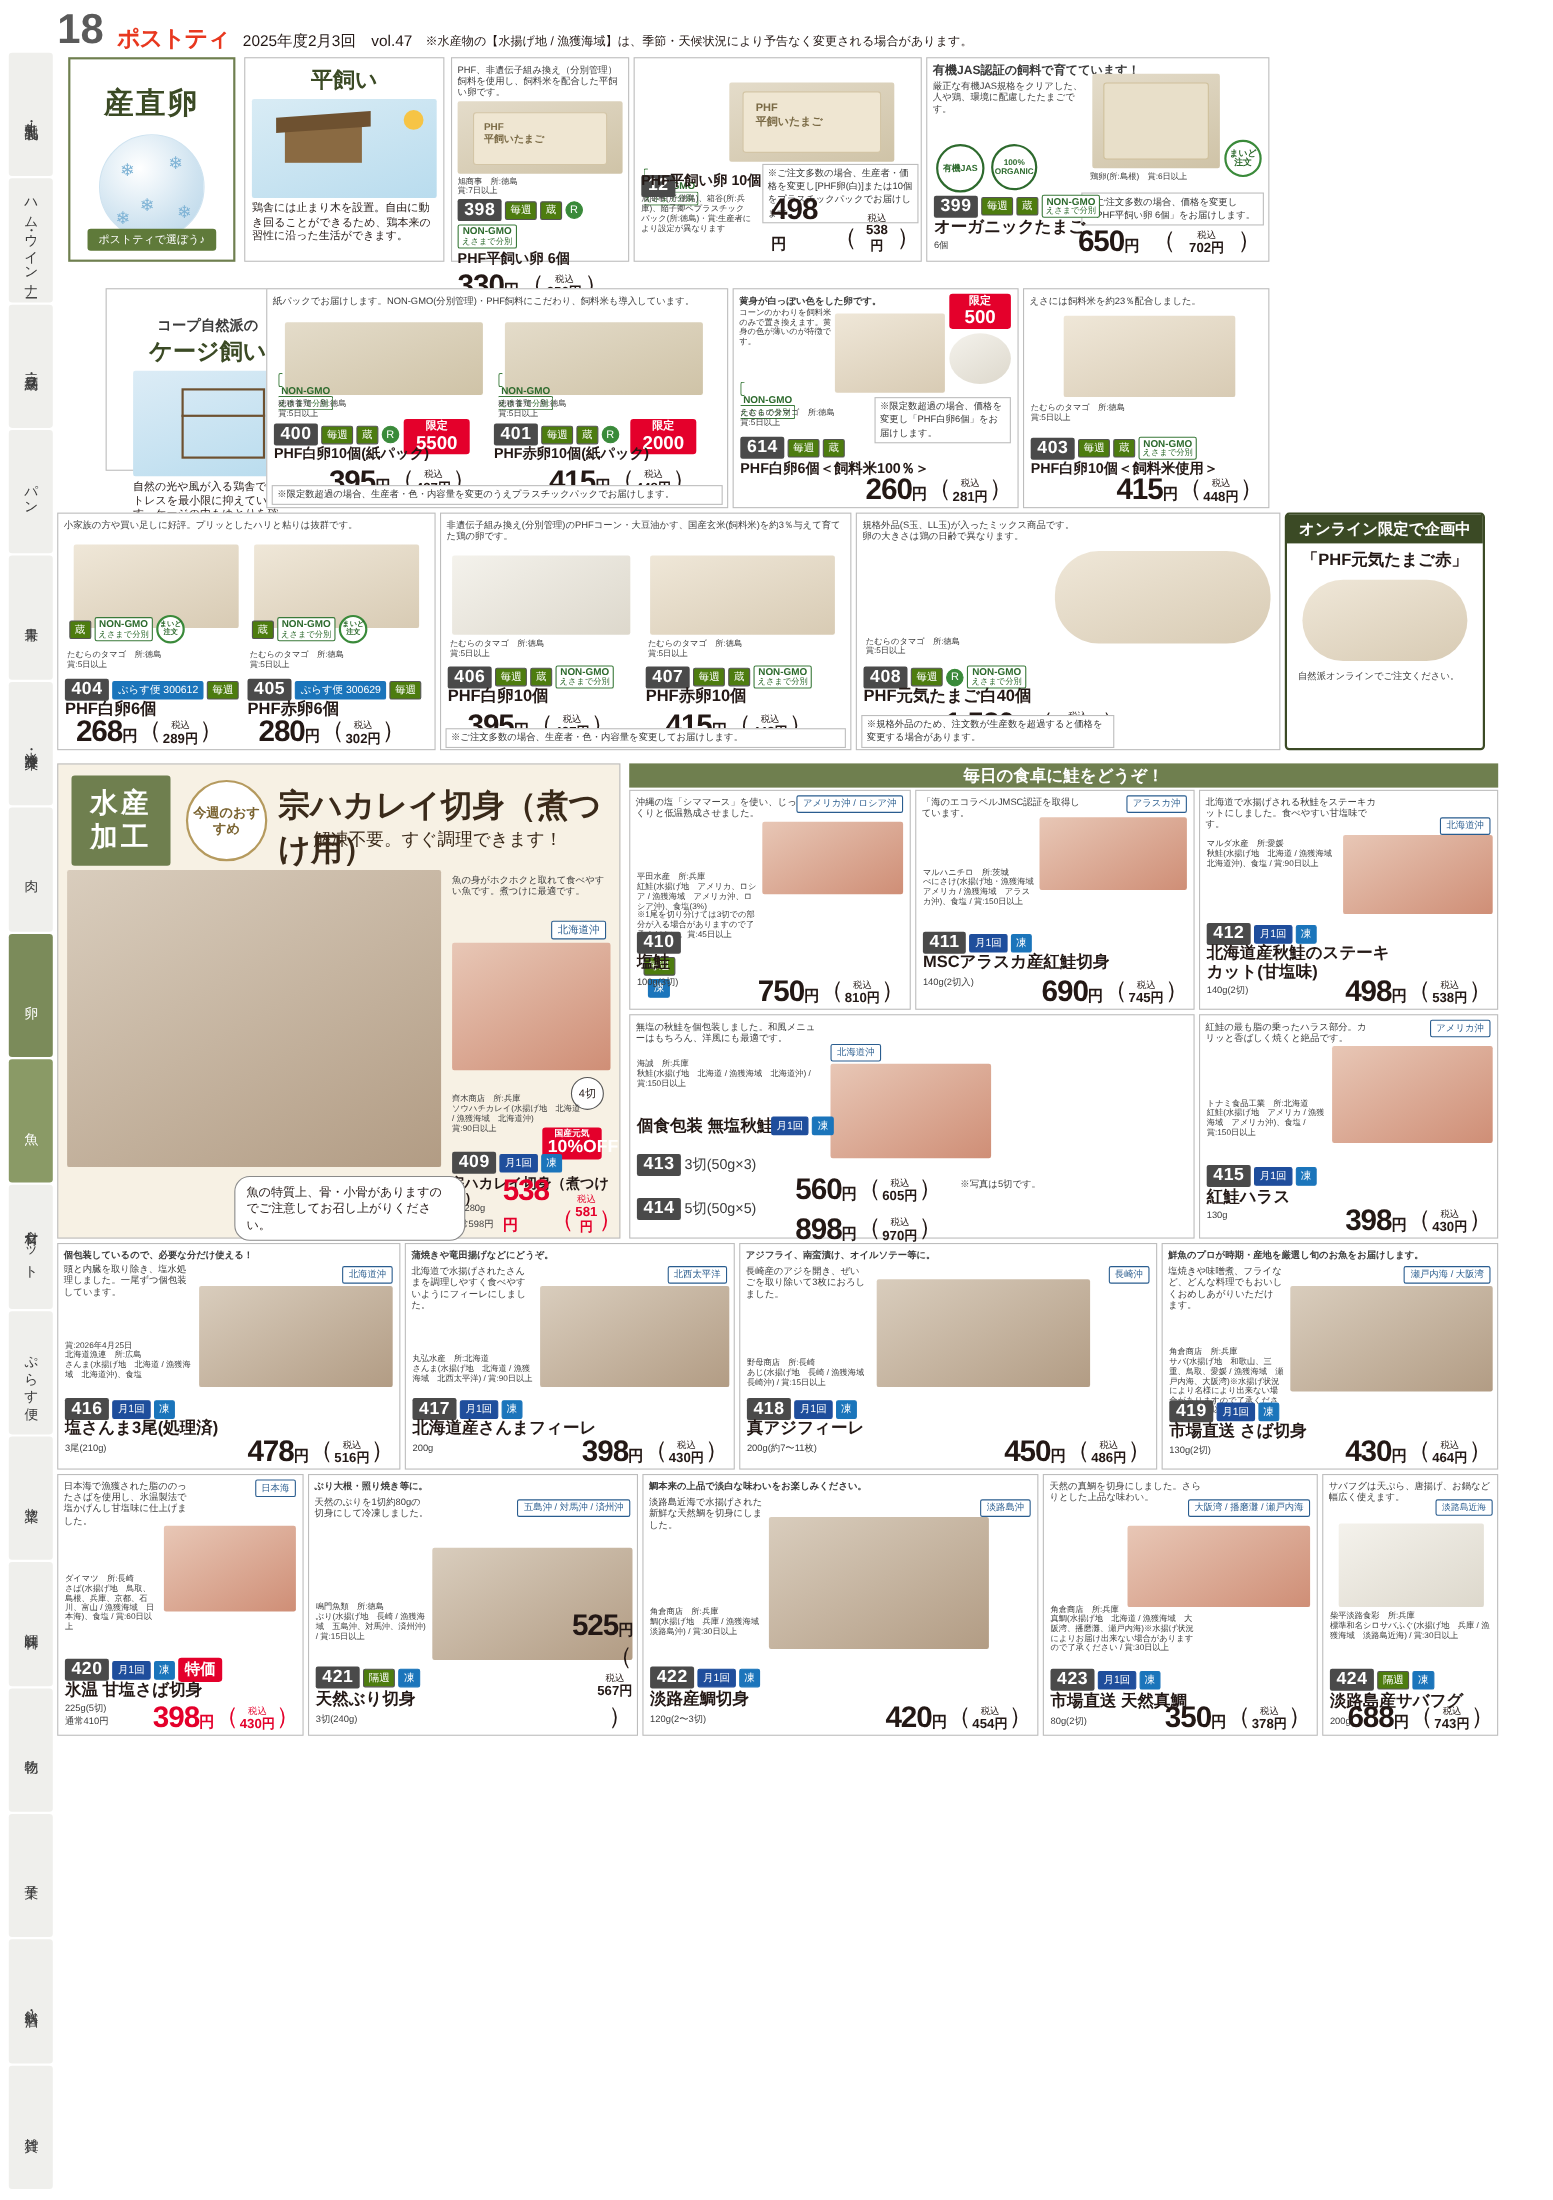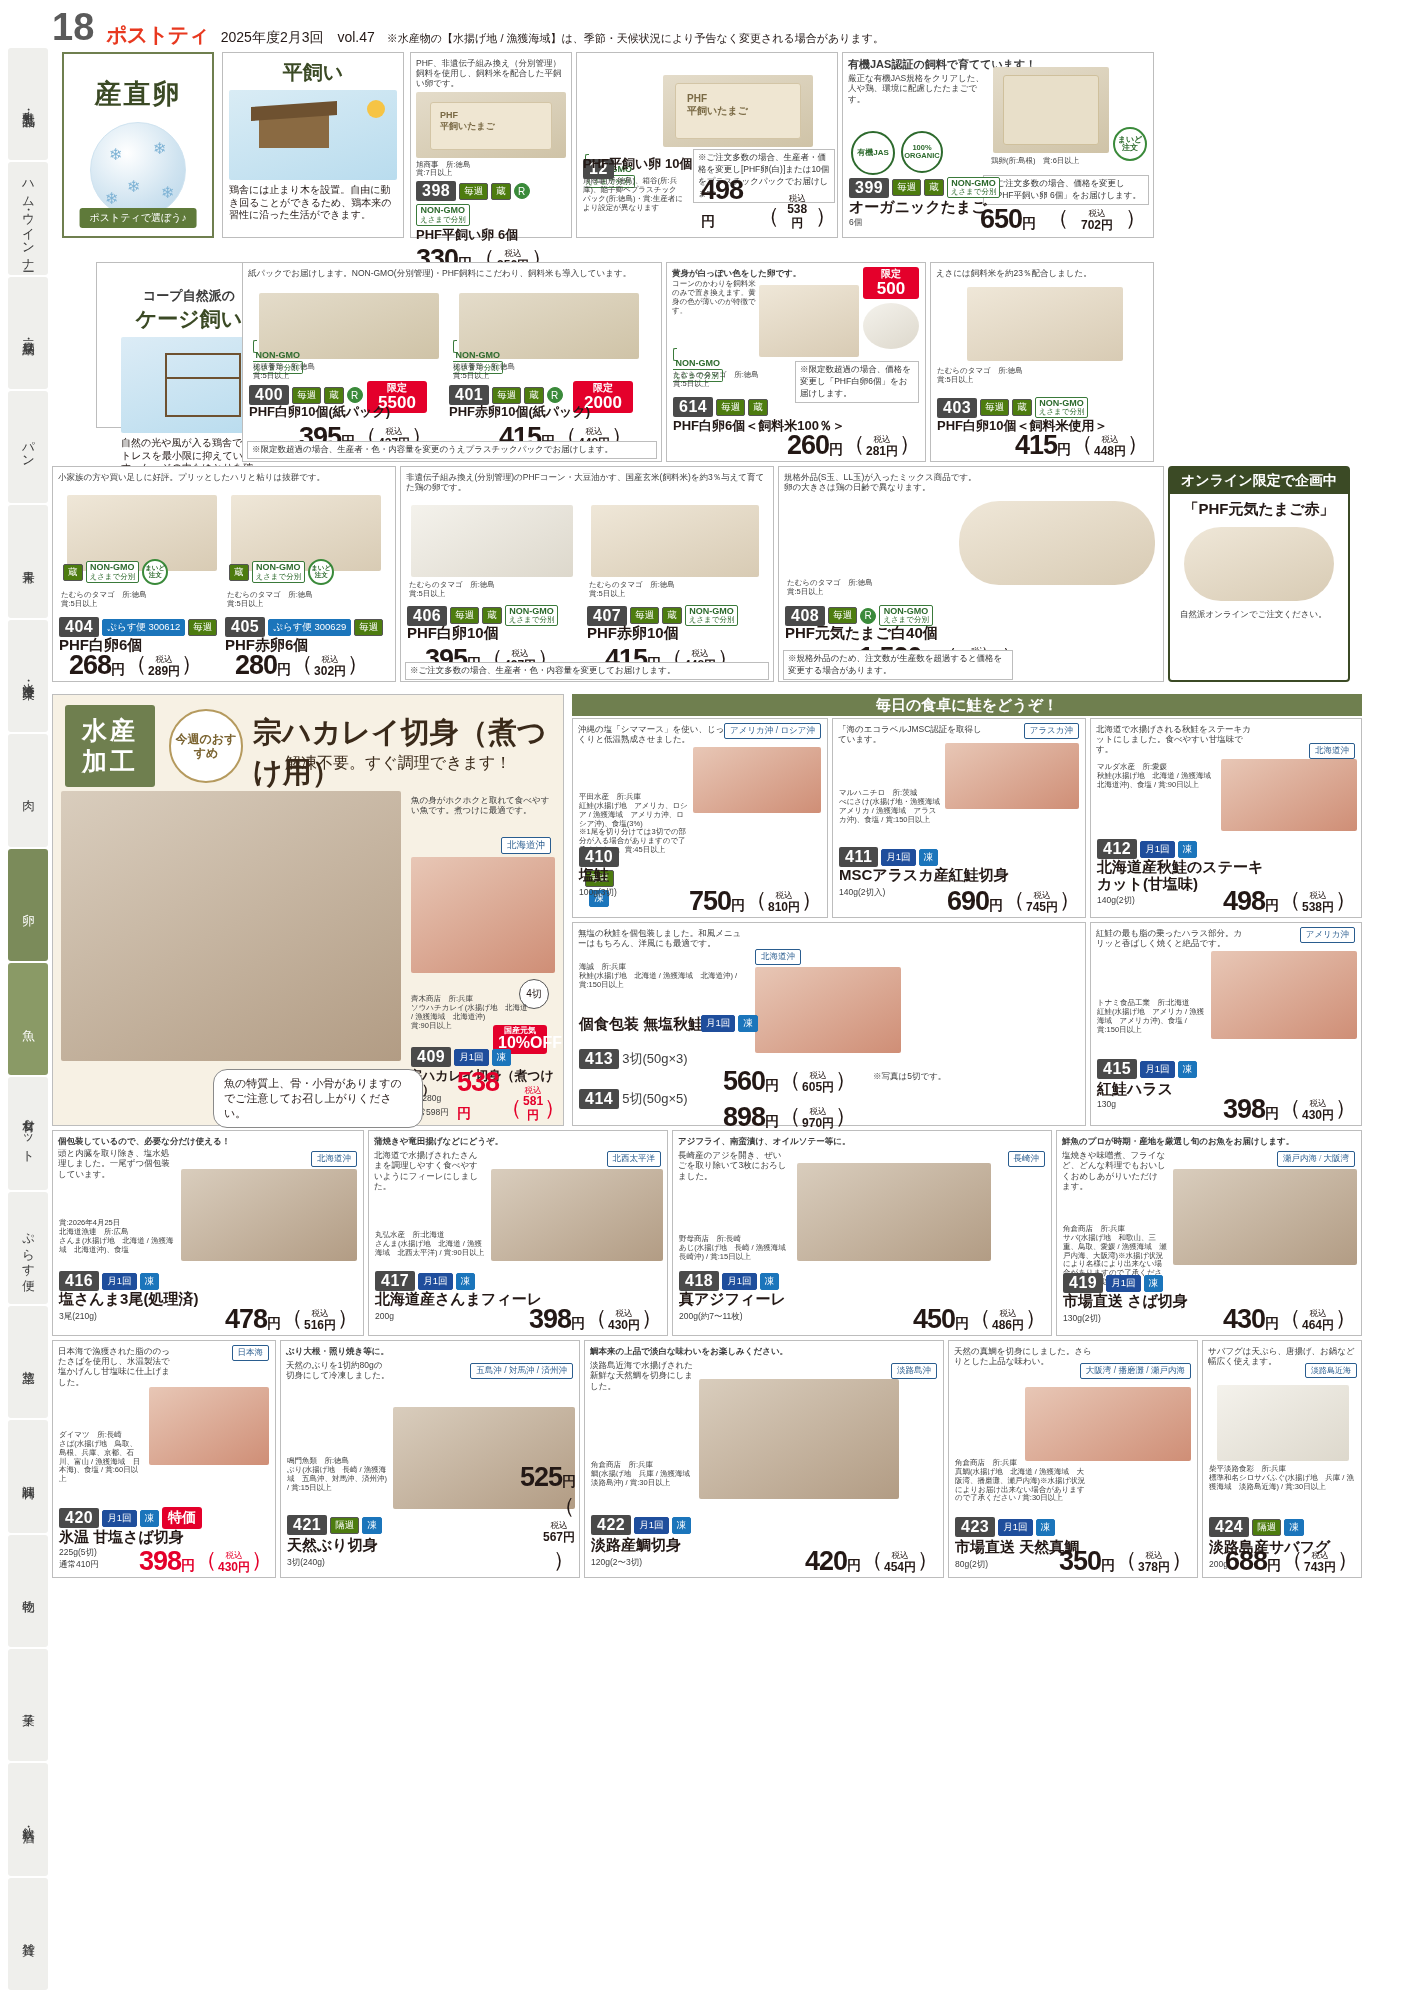--- a/index.html
+++ b/index.html
@@ -743,21 +743,21 @@
           <span class="t1">税込</span>
           <span class="t2">486円</span>
         </div>
         <div class="paren">）</div>
     </div>
   </div>
 
   <div class="box" style="left:1056px; top:1130px; width:306px; height:206px; padding:5px;">
     <div class="tiny" style="font-weight:bold;">鮮魚のプロが時期・産地を厳選し旬のお魚をお届けします。</div>
     <div class="tiny" style="width:104px; margin-top:4px;">塩焼きや味噌煮、フライなど、どんな料理でもおいしくおめしあがりいただけます。</div>
-    <div class="badge-sea lt" style="right:6px; top:20px; font-size:8.5px;font-family:Liberation Serif, serif;">瀬戸内海 / 大阪湾</div>
+    <div class="badge-sea lt" style="right:6px; top:20px; font-size:8.5px;">瀬戸内海 / 大阪湾</div>
     <div class="photo ph-dish" style="position:absolute; left:116px; top:38px; width:184px; height:96px;"></div>
     <div class="tiny2" style="position:absolute; left:6px; top:94px; width:106px; white-space:pre-line;">角倉商店　所:兵庫
 サバ(水揚げ地　和歌山、三重、鳥取、愛媛 / 漁獲海域　瀬戸内海、大阪湾)※水揚げ状況により名様により出来ない場合がありますので了承ください / 賞:30日以上</div>
     <div class="codeline" style="position:absolute; left:6px; top:142px;">
       <span class="code">419</span>
       <span class="chip navy">月1回</span>
       <span class="chip blue">凍</span>
     </div>
     <div class="name" style="position:absolute; left:6px; top:162px;">市場直送 さば切身</div>
     <div class="tiny" style="position:absolute; left:6px; top:182px;">130g(2切)</div>

